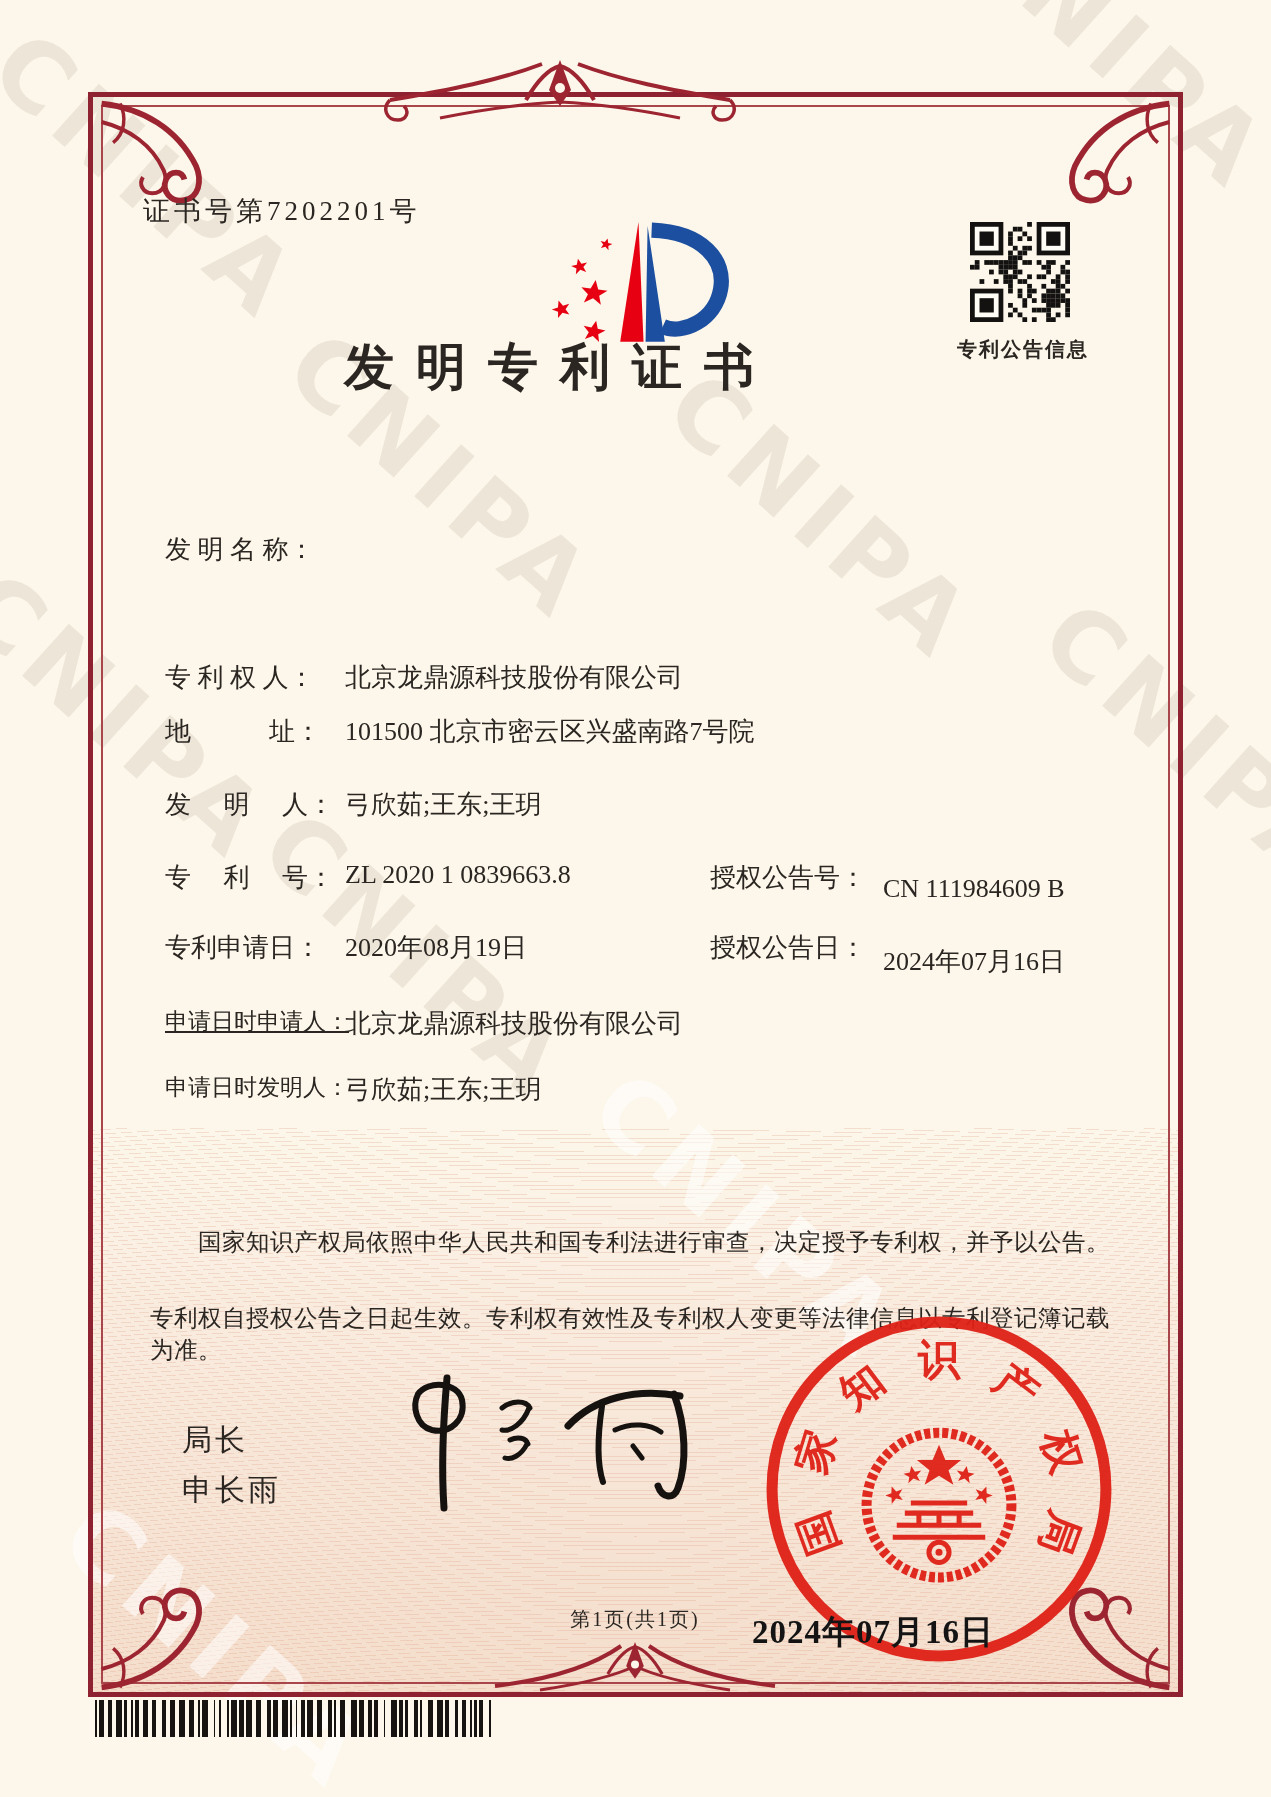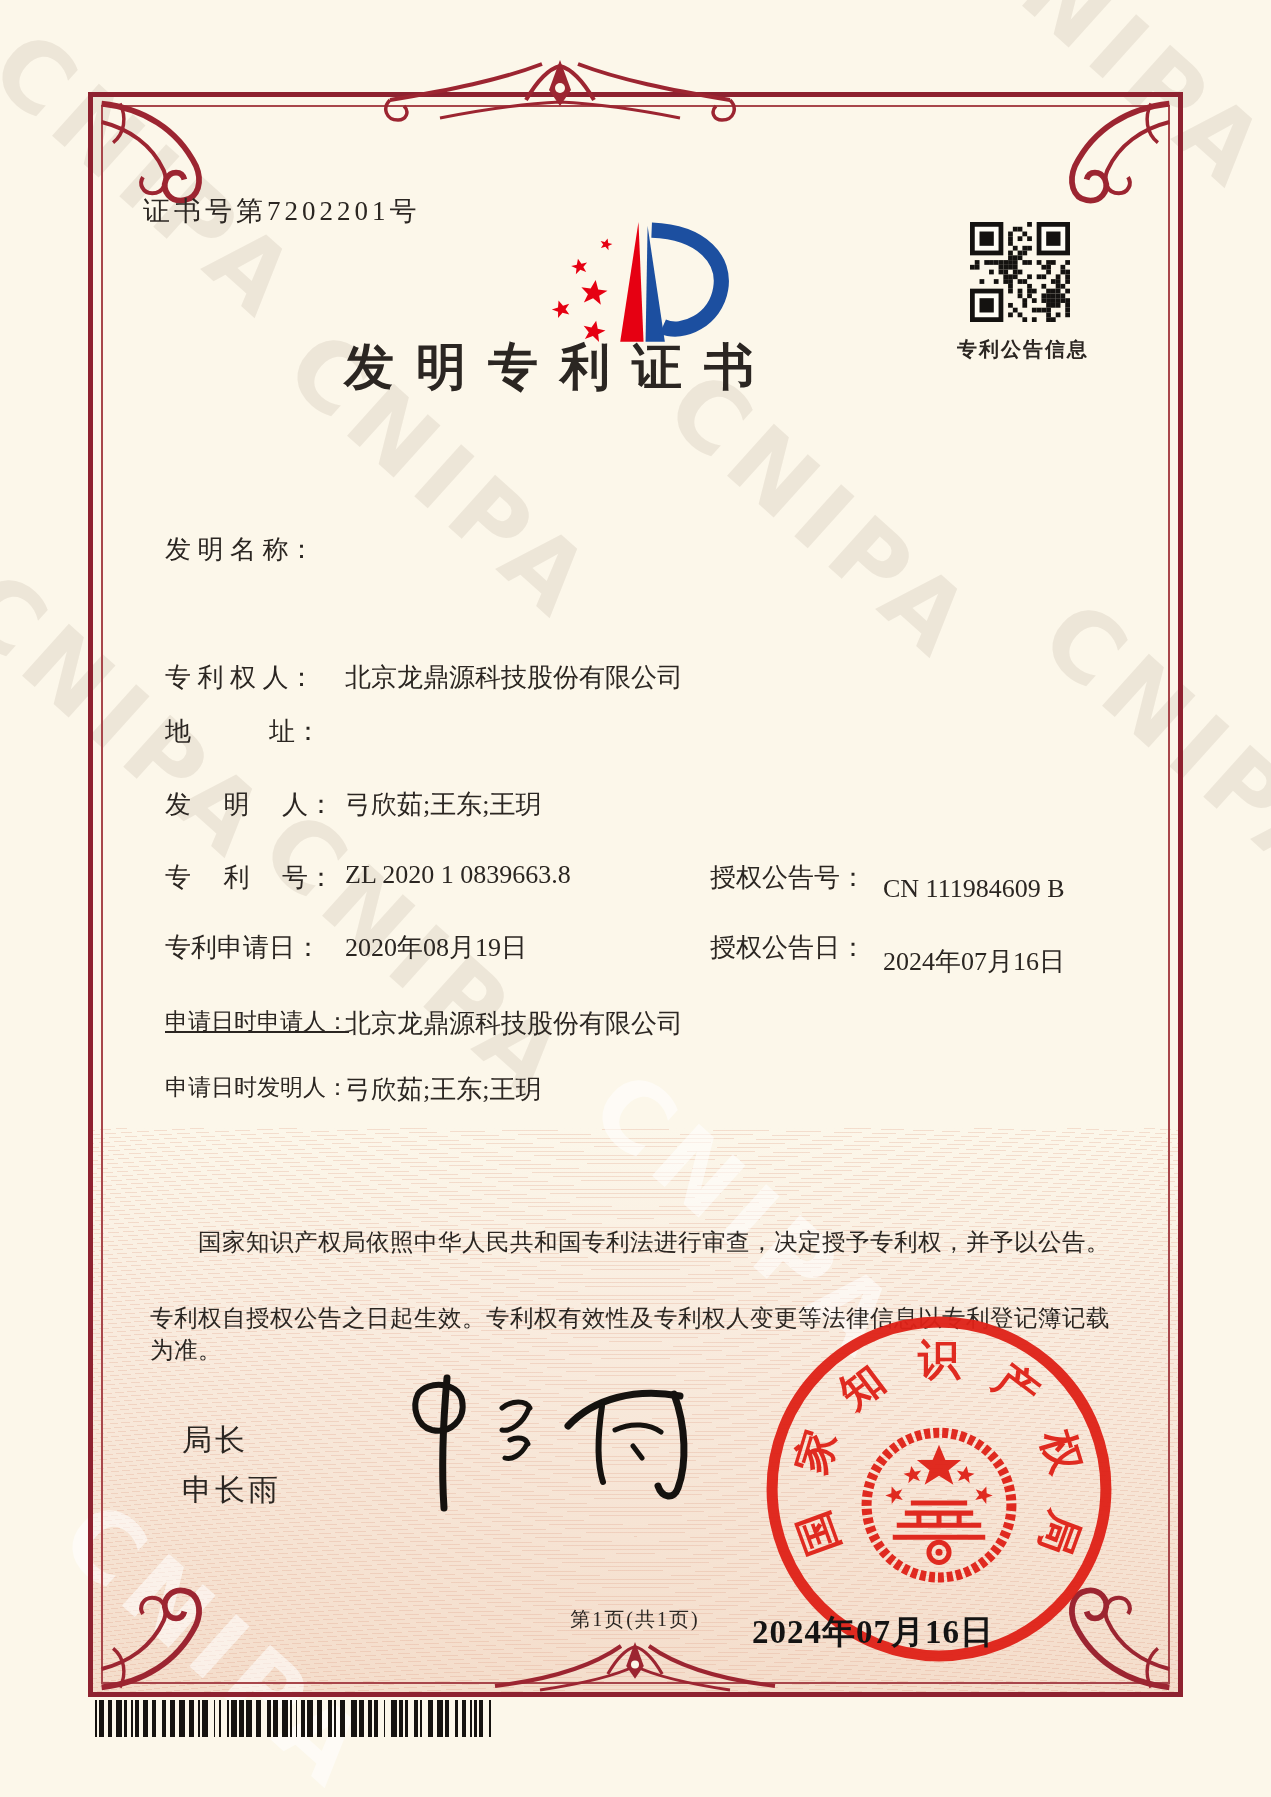--- a/index.html
+++ b/index.html
@@ -251,20 +251,21 @@
 
 <div class="row" style="top:532px;">
   <span class="lab">发 明 名 称：</span>
 </div>
 <div class="row" style="top:640px;margin-top:20px;">
   <span class="lab">专 利 权 人：</span>
   <span class="val">北京龙鼎源科技股份有限公司</span>
 </div>
 <div class="row" style="top:714px;">
   <span class="lab">地　　　址：</span>
+  <span class="val">101500 北京市密云区兴盛南路7号院</span>
 </div>
 <div class="row" style="top:787px;">
   <span class="lab">发　 明　 人：</span>
   <span class="val">弓欣茹;王东;王玥</span>
 </div>
 <div class="row" style="top:860px;">
   <span class="lab">专　 利　 号：</span>
   <span class="val">ZL 2020 1 0839663.8</span>
   <span class="lab2">授权公告号：</span>
   <span class="val2">CN 111984609 B</span>

